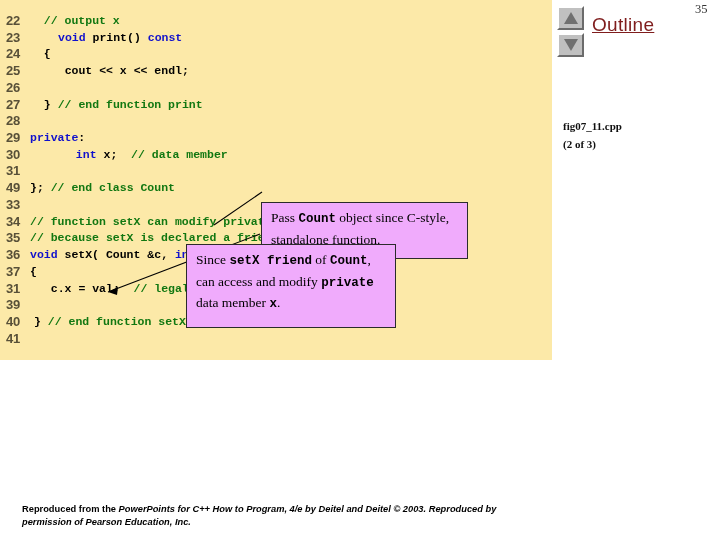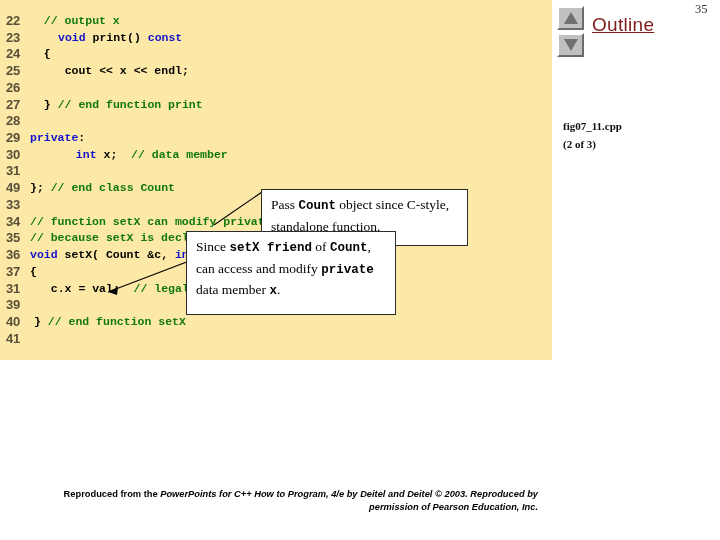--- a/index.html
+++ b/index.html
@@ -51,28 +51,29 @@
     left: 30px;
     white-space: pre;
   }
   .kw   { color: #1111cc; }
   .cmt  { color: #117711; }
   .plain{ color: #000000; }
 
   
   .callout {
     position: absolute;
-    background: #ffffff;
+    background: #f0abfc;
     border: 1px solid #2b2b2b;
     box-sizing: border-box;
     color: #000000;
     font-family: "Liberation Serif", serif;
     font-size: 13.5px;
     line-height: 19.5px;
     padding: 5px 8px 4px 9px;
+    margin-top: 13px;
   }
   .callout .mono {
     font-family: "Liberation Mono", "DejaVu Sans Mono", monospace;
     font-weight: bold;
     font-size: 12.5px;
   }
   #callout-pass {
     left: 261px;
     top: 189px;
     width: 207px;
@@ -161,23 +162,23 @@
     font-weight: bold;
     color: #111111;
     line-height: 18px;
     margin-top: 46px;
   }
 
   
   #footer-attribution {
     position: absolute;
     left: 22px;
-    top: 488px;
+    top: 503px;
     width: 516px;
-    text-align: right;
+    text-align: left;
     font-size: 9.3px;
     font-weight: bold;
     color: #000000;
     line-height: 13px;
   }
   #footer-attribution i { font-style: italic; }
   #footer-copyright {
     position: absolute;
     left: 562px;
     top: 501px;

